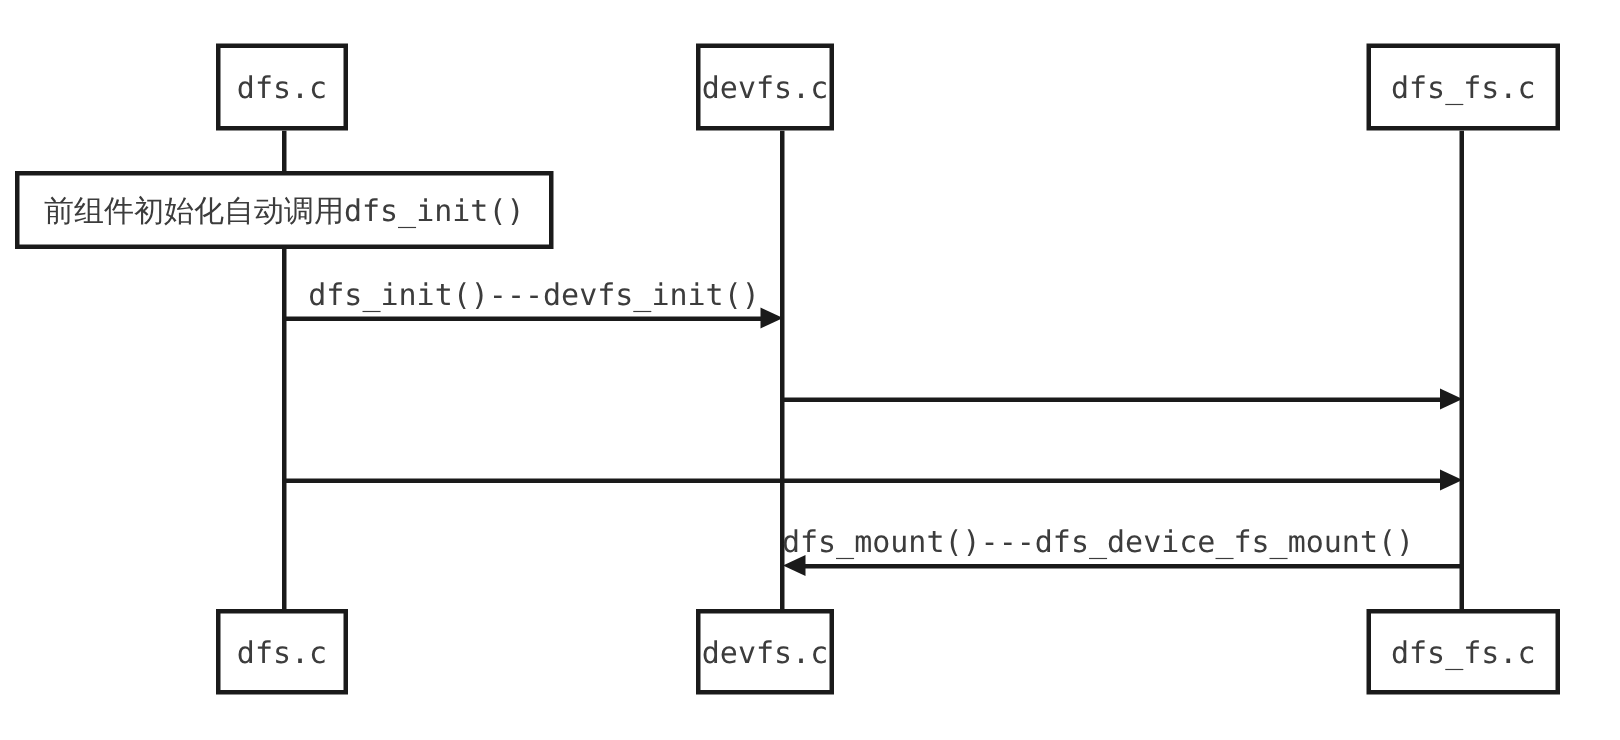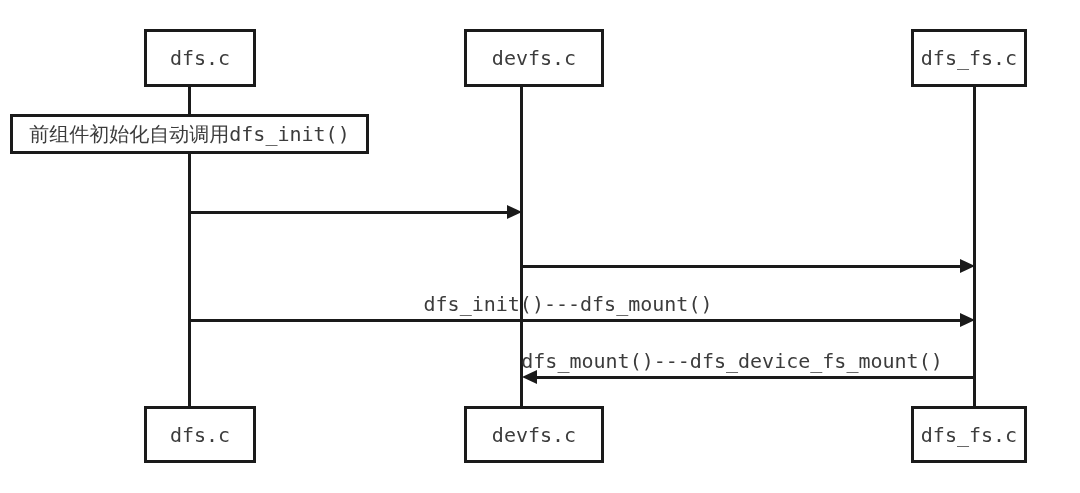--- a/index.html
+++ b/index.html
@@ -21,37 +21,37 @@
     box-sizing:border-box;
     border:3px solid var(--line);
     background:var(--bg);
     display:flex;align-items:center;justify-content:center;
     font-size:20px;color:var(--text);
     z-index:2;
     white-space:nowrap;
   }
   .row-top{top:29px;height:58px;}
   .row-bottom{top:406px;height:57px;}
-  .col1{left:144px;width:112px;}
-  .col2{left:464px;width:140px;justify-content:center;}
-  .col3{left:911px;width:116px;}
+  .col1{left:144px;width:88px;}
+  .col2{left:464px;width:92px;justify-content:center;}
+  .col3{left:911px;width:129px;}
   
   .lifeline{
     position:absolute;
     top:87px;height:319px;width:3px;
     background:var(--line);
     z-index:0;
   }
   .ll1{left:188px;}
   .ll2{left:520px;}
   .ll3{left:973px;}
   
   .note{
     position:absolute;
-    left:10px;top:114px;width:359px;height:40px;
+    left:10px;top:114px;width:359px;height:52px;
     box-sizing:border-box;
     border:3px solid var(--line);
     background:var(--bg);
     display:flex;align-items:center;justify-content:center;
     font-size:20px;color:var(--text);
     z-index:3;
     white-space:nowrap;
   }
   
   .arrow{position:absolute;height:0;z-index:1;}
@@ -99,31 +99,31 @@
   </div>
 
   <div class="lifeline ll1"></div>
   <div class="lifeline ll2"></div>
   <div class="lifeline ll3"></div>
 
   <div class="note">
     <span>前组件初始化自动调用dfs_init()</span>
   </div>
 
+  <div class="msg-label lb1">dfs_init()---devfs_init()</div>
   <div class="arrow to-right m1">
     <div class="shaft"></div>
     <div class="head"></div>
   </div>
 
   <div class="arrow to-right m2">
     <div class="shaft"></div>
     <div class="head"></div>
   </div>
 
-  <div class="msg-label lb3">dfs_init()---dfs_mount()</div>
   <div class="arrow to-right m3">
     <div class="shaft"></div>
     <div class="head"></div>
   </div>
 
   <div class="msg-label lb4">dfs_mount()---dfs_device_fs_mount()</div>
   <div class="arrow to-left m4">
     <div class="head"></div>
     <div class="shaft"></div>
   </div>

